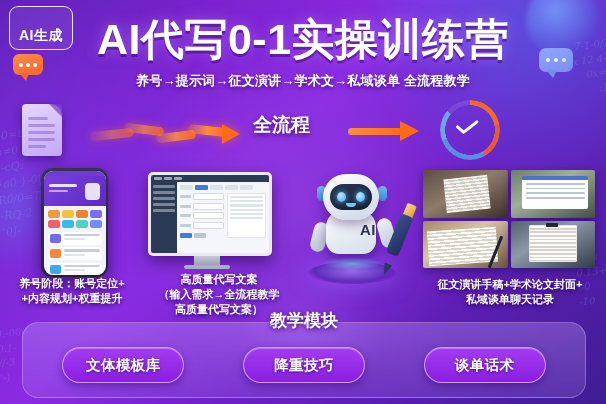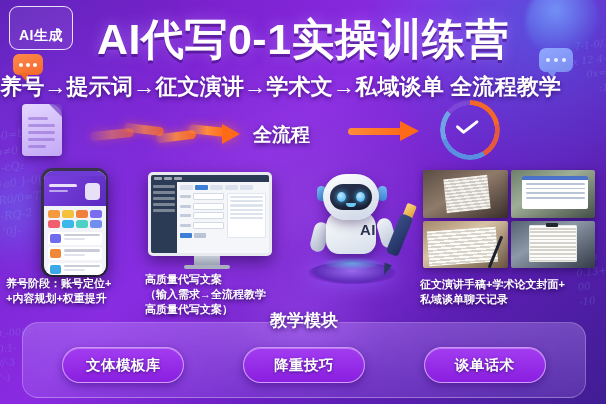--- a/index.html
+++ b/index.html
@@ -48,22 +48,22 @@
     background:linear-gradient(160deg,#8fa7ff,#7b8df0);display:flex;align-items:center;
     justify-content:center;gap:4px;}
   #rbubble:after{content:"";position:absolute;left:7px;bottom:-6px;border-left:7px solid transparent;
     border-right:4px solid transparent;border-top:8px solid #7b8df0;}
   #rbubble i{width:4px;height:4px;border-radius:50%;background:#e8edff;display:block;}
 
   
   #title{position:absolute;left:0;right:0;top:18px;text-align:center;color:#fff;
     font-size:43px;font-weight:800;letter-spacing:.5px;line-height:1;
     text-shadow:0 3px 0 rgba(60,10,120,.55),0 0 14px rgba(190,150,255,.5);}
-  #subtitle{position:absolute;left:0;right:0;top:72px;text-align:left;color:#fff;
-    font-size:22px;font-weight:700;letter-spacing:.2px;
+  #subtitle{position:absolute;left:0;right:0;top:72px;text-align:center;color:#fff;
+    font-size:13px;font-weight:700;letter-spacing:.2px;
     text-shadow:0 2px 4px rgba(40,5,90,.7);}
 
   
   #flow{position:absolute;left:0;right:0;top:100px;height:62px;}
   #doc{position:absolute;left:22px;top:4px;width:40px;height:52px;
     background:linear-gradient(160deg,#e4d6ff,#c3a8f5);border-radius:4px 12px 4px 4px;
     box-shadow:0 3px 10px rgba(30,0,70,.45);}
   #doc:before{content:"";position:absolute;right:0;top:0;border-top:13px solid rgba(120,70,200,.75);
     border-left:13px solid transparent;border-radius:0 4px 0 0;}
   #doc .ln{position:absolute;left:6px;height:2.5px;border-radius:2px;background:rgba(140,100,210,.55);}
@@ -78,21 +78,21 @@
     background:linear-gradient(90deg,rgba(255,140,60,.25),#ff8c3c,#ff6a18);
     box-shadow:0 0 8px rgba(255,120,40,.5);}
   .ribbon span:nth-child(1){left:0;top:10px;width:44px;transform:rotate(-6deg);opacity:.55;}
   .ribbon span:nth-child(2){left:34px;top:5px;width:40px;transform:rotate(7deg);opacity:.75;}
   .ribbon span:nth-child(3){left:66px;top:12px;width:40px;transform:rotate(-7deg);opacity:.9;}
   .ribbon span:nth-child(4){left:98px;top:6px;width:38px;transform:rotate(6deg);}
   .arrowhead{position:absolute;left:132px;top:4px;width:0;height:0;
     border-top:10px solid transparent;border-bottom:10px solid transparent;border-left:18px solid #ff6a18;
     filter:drop-shadow(0 0 6px rgba(255,120,40,.6));}
 
-  #flowtext{position:absolute;left:253px;top:22px;color:#fff;font-size:19px;font-weight:800;
+  #flowtext{position:absolute;left:253px;top:12px;color:#fff;font-size:19px;font-weight:800;
     text-shadow:0 2px 5px rgba(40,5,90,.8);}
   #arrow2{position:absolute;left:348px;top:25px;width:72px;height:12px;}
   #arrow2 .bar{position:absolute;left:0;top:3px;width:54px;height:7px;border-radius:4px;
     background:linear-gradient(90deg,#ff8c3c,#ff6a18);}
   #arrow2 .hd{position:absolute;left:52px;top:-4px;width:0;height:0;
     border-top:10px solid transparent;border-bottom:10px solid transparent;border-left:19px solid #ff6a18;}
 
   #donut{position:absolute;left:440px;top:0px;width:60px;height:60px;border-radius:50%;
     background:conic-gradient(#f2682a 0deg 78deg,#e55a3c 78deg 150deg,#5a8ee0 150deg 250deg,
       #6fa3e8 250deg 310deg,rgba(255,255,255,.10) 310deg 360deg);
@@ -207,21 +207,21 @@
     transform:rotate(22deg);z-index:2;border-radius:1px;}
   .ph4{background:linear-gradient(150deg,#556070,#8d98a8 40%,#333b47);}
   .ph4:after{content:"";position:absolute;left:22%;top:10%;width:54%;height:74%;
     background:repeating-linear-gradient(#fcfcfa 0 1.8px,#d5d2cb 1.8px 3.6px);
     border:1.5px solid #e7e7e3;border-radius:1px;}
   .ph4 .clip{position:absolute;left:42%;top:5%;width:14%;height:8%;background:#22262e;
     border-radius:1px;z-index:2;}
 
   
   .cap{position:absolute;color:#fff;font-size:11px;font-weight:700;line-height:1.35;
-    text-align:left;text-shadow:0 2px 4px rgba(35,0,80,.85);}
+    text-align:center;text-shadow:0 2px 4px rgba(35,0,80,.85);}
   #cap1{left:6px;top:276px;width:132px;}
   #cap2{left:145px;top:272px;width:148px;}
   #cap3{left:420px;top:277px;width:180px;}
 
   
   #modules{position:absolute;left:22px;bottom:6px;width:562px;height:74px;border-radius:16px;
     background:linear-gradient(180deg,rgba(205,175,255,.30),rgba(170,130,240,.22));
     border:1px solid rgba(255,255,255,.25);backdrop-filter:blur(2px);}
   #modtitle{position:absolute;left:0;right:0;top:-14px;text-align:center;color:#fff;font-size:17px;
     font-weight:800;text-shadow:0 2px 5px rgba(40,5,90,.8);}

